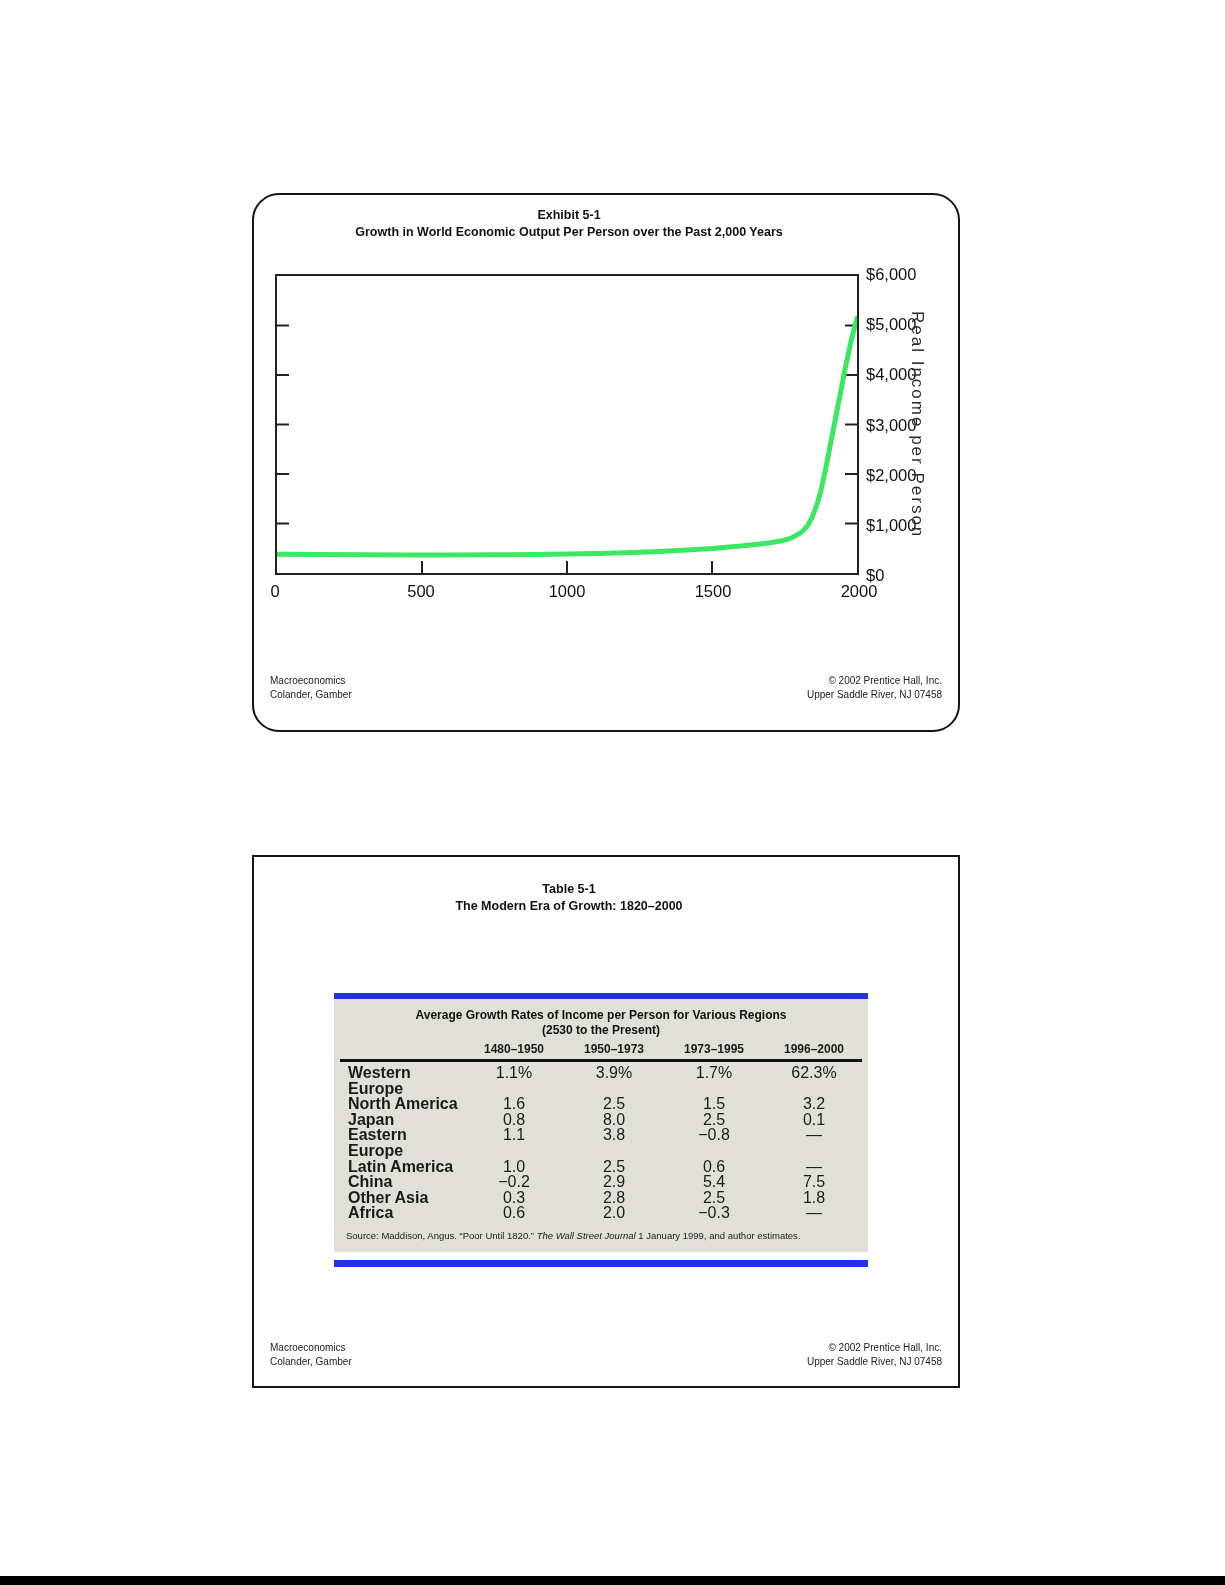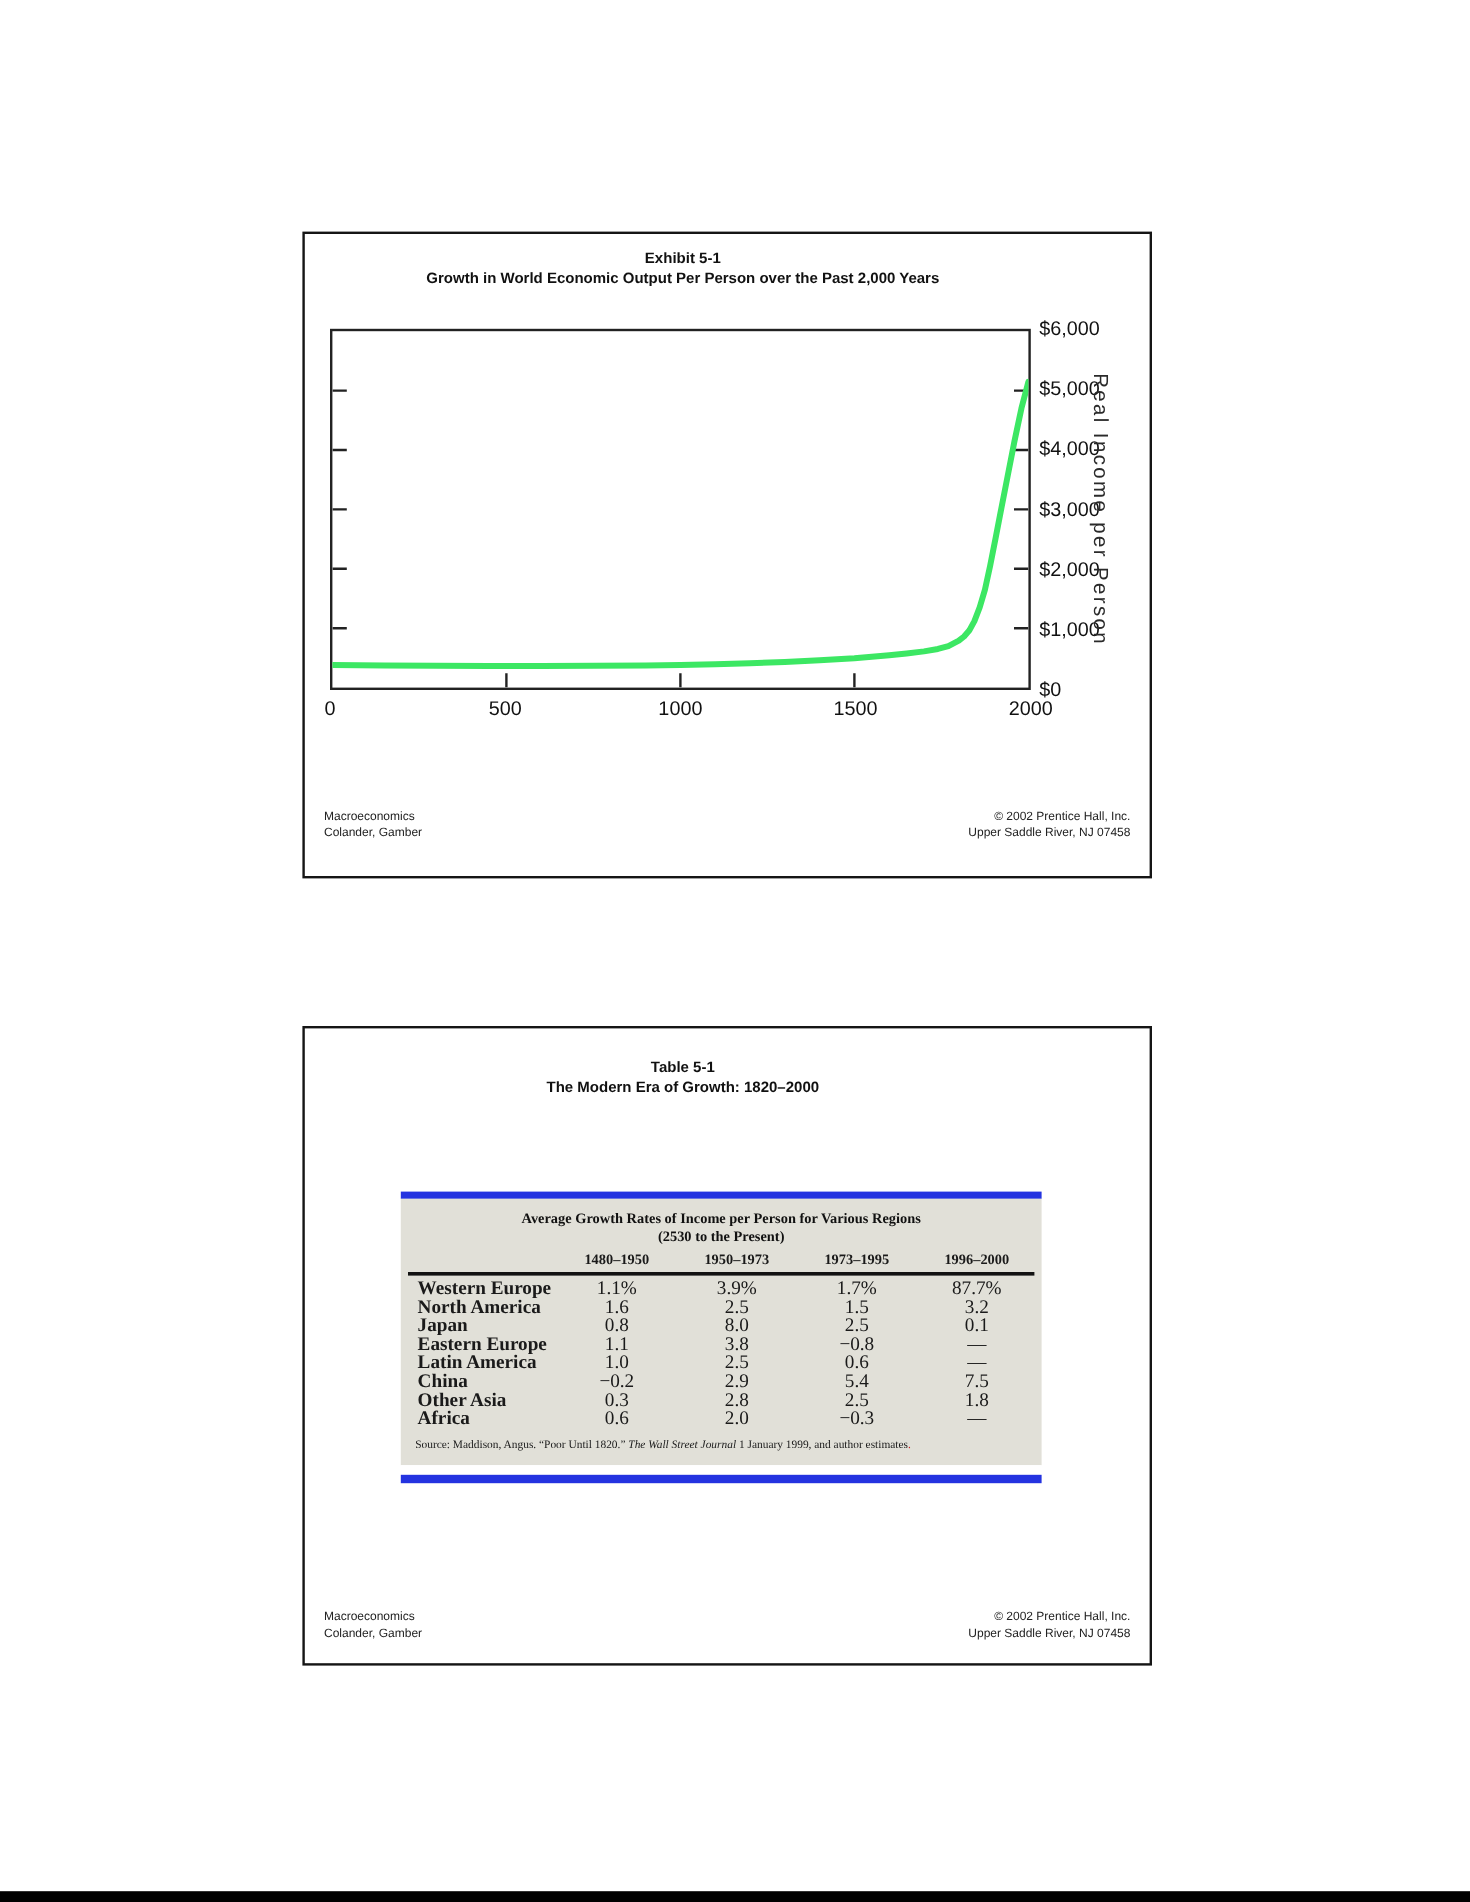--- a/index.html
+++ b/index.html
@@ -1,21 +1,21 @@
 <!DOCTYPE html>
 <html><head>
 <meta charset="utf-8">
 <style>
   html,body{margin:0;padding:0;}
   body{
     width:1225px;height:1585px;position:relative;background:#ffffff;
     font-family:"Liberation Sans",sans-serif;color:#1a1a1a;overflow:hidden;
   }
   .panel{position:absolute;width:708px;border:2px solid #151515;background:#fff;box-sizing:border-box;}
-  #panel-exhibit{left:252px;top:193px;height:539px;}
+  #panel-exhibit{left:252px;top:193px;height:539px;border-radius:27px;}
   #panel-table{left:252px;top:855px;height:533px;}
 
   .titles{position:absolute;left:0;top:12px;width:630px;text-align:center;
           font-weight:bold;font-size:12.5px;line-height:17px;color:#111;}
   #panel-table .titles{top:24px;}
 
   
   .plot{position:absolute;left:21px;top:79px;width:584px;height:301px;
         border:2px solid #222;box-sizing:border-box;background:#fff;}
   .plot svg{display:block;}
@@ -31,21 +31,21 @@
   .footer{position:absolute;top:479px;font-size:10px;line-height:13.5px;color:#222;}
   .footer.left{left:16px;text-align:left;}
   .footer.right{right:16px;text-align:right;}
   #panel-table .footer{top:484px;}
 
   
   .tablebox{position:absolute;left:80px;top:136px;width:534px;}
   .bluebar{height:6px;}
   .bluebar.bottom{height:7px;}
   .gap{height:8px;background:#fff;}
-  .tbody-bg{padding:9px 0 11px 0;font-family:Liberation Serif, serif;}
+  .tbody-bg{padding:9px 0 11px 0;}
   .t-h1,.t-h2{text-align:center;font-weight:bold;font-size:12px;line-height:15px;color:#111;}
   .cols,.rowgrid{display:grid;grid-template-columns:120px repeat(4,100px);padding:0 4px 0 10px;}
   .cols{margin-top:4px;font-weight:bold;font-size:12px;}
   .cols .cell,.rowgrid .cell{text-align:center;}
   .rule{border-top:3px solid #121212;margin:3px 6px 3px 6px;}
   .rowgrid{font-size:16px;line-height:15.6px;}
   .rowgrid .rlabel{font-weight:bold;text-align:left;padding-left:4px;}
   .source{margin:9px 12px 0 12px;font-size:9.5px;color:#1a1a1a;}
   .source i{font-style:italic;}
   .source .mark{color:#d02020;}
@@ -114,21 +114,21 @@
           <div class="cell">1973–1995</div>
           <div class="cell">1996–2000</div>
         </div>
       <div class="rule"></div>
       <div id="table-rows">
           <div class="rowgrid">
             <div class="rlabel">Western Europe</div>
             <div class="cell">1.1%</div>
             <div class="cell">3.9%</div>
             <div class="cell">1.7%</div>
-            <div class="cell">87.7%</div>
+            <div class="cell">62.3%</div>
           </div>
           <div class="rowgrid">
             <div class="rlabel">North America</div>
             <div class="cell">1.6</div>
             <div class="cell">2.5</div>
             <div class="cell">1.5</div>
             <div class="cell">3.2</div>
           </div>
           <div class="rowgrid">
             <div class="rlabel">Japan</div>

